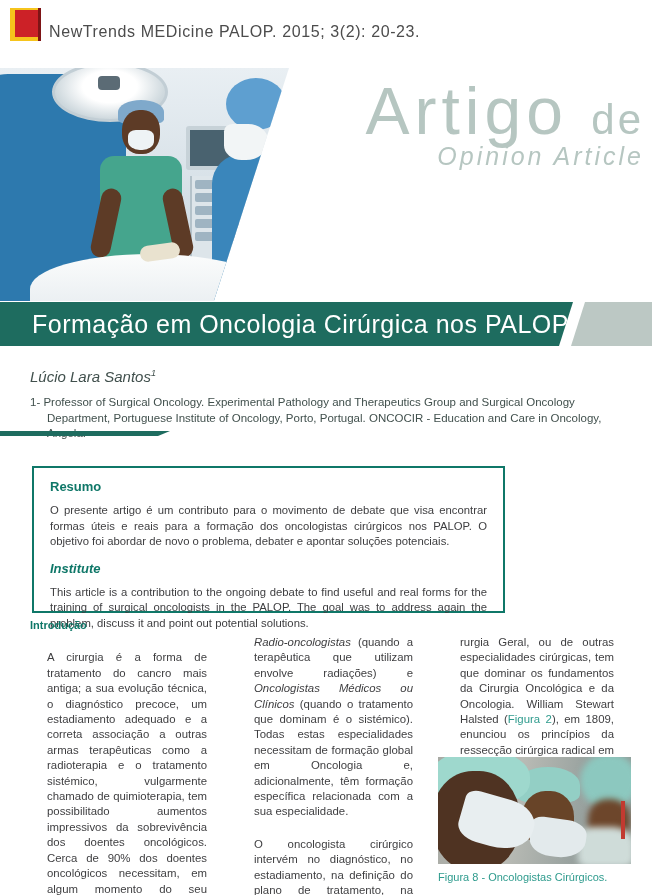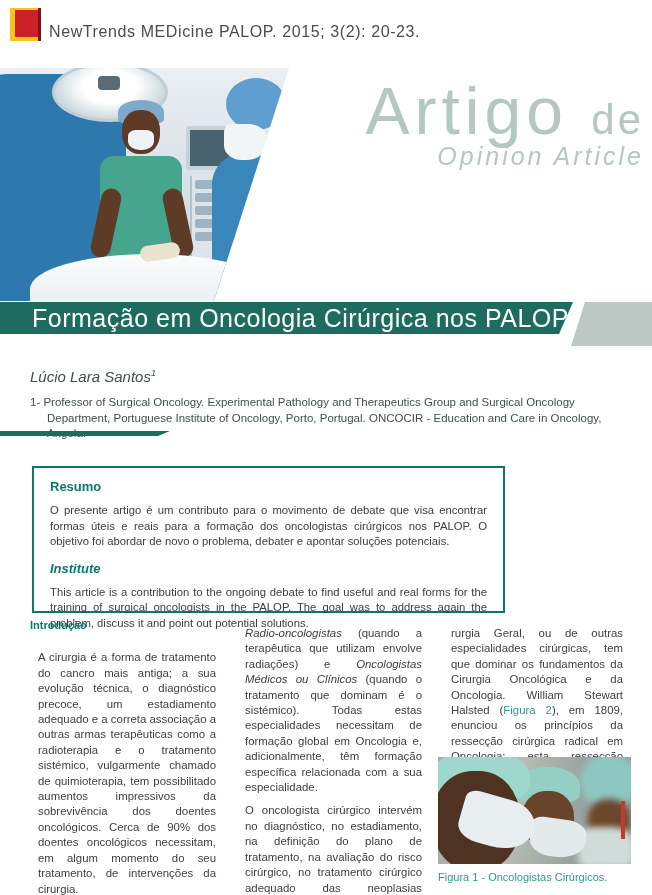--- a/index.html
+++ b/index.html
@@ -43,21 +43,21 @@
   .h-glove{left:140px;top:176px;width:40px;height:16px;background:#e9e2cf;border-radius:8px;transform:rotate(-8deg);}
 
   
   .masthead{position:absolute;right:8px;top:78px;text-align:right;color:var(--sage);line-height:1;}
   .mh-line1{font-size:66px;letter-spacing:5px;}
   .mh-small{font-size:42px;letter-spacing:3px;}
   .mh-line2{font-size:66px;letter-spacing:5px;margin-top:12px;}
   .mh-sub{font-size:25px;font-style:italic;letter-spacing:3px;margin-top:0;}
 
   
-  .titlebar{position:absolute;left:0;top:302px;width:573px;height:32px;background:var(--teal-dark);
+  .titlebar{position:absolute;left:0;top:302px;width:573px;height:44px;background:var(--teal-dark);
             clip-path:polygon(0 0,100% 0,calc(100% - 14px) 100%,0 100%);
             display:flex;align-items:center;padding-left:32px;}
   .titlebar span{color:#fff;font-size:25px;font-weight:300;letter-spacing:.5px;}
   .titlebar-gray{position:absolute;left:571px;top:302px;width:81px;height:44px;background:var(--gray-shape);
             clip-path:polygon(14px 0,100% 0,100% 100%,0 100%);}
 
   
   .author{position:absolute;left:30px;top:368px;font-size:15px;font-style:italic;color:var(--byline-text);}
   .author sup{font-size:9px;}
   .affiliation{position:absolute;left:30px;top:395px;width:600px;font-size:11.5px;line-height:1.35;color:var(--byline-text);padding-left:17px;text-indent:-17px;}
@@ -69,21 +69,21 @@
   .absbox h3{color:var(--teal-heading);font-size:13px;margin-bottom:9px;}
   .absbox h3.it{font-style:italic;margin-top:11px;}
   .absbox p{font-size:11.3px;line-height:1.38;text-align:justify;color:var(--body-text);}
 
   
   .col{position:absolute;top:618px;font-size:11.4px;line-height:15.4px;text-align:justify;color:var(--body-text);}
   .col-1{left:30px;width:194px;}
   .col-2{left:237px;width:193px;}
   .col-3{left:443px;width:188px;}
   .intro-heading{color:var(--teal-heading);font-size:11px;font-weight:bold;margin-bottom:17px;}
-  .col p{margin:8px;}
+  .col p{margin:17px;}
   .seg-italic{font-style:italic;}
   .seg-link{color:var(--teal-link);}
 
   
   .figure1{position:absolute;left:438px;top:757px;width:193px;height:107px;overflow:hidden;
            background:linear-gradient(100deg,#a8aaa4 0%,#b9bbb5 40%,#9aa3a0 70%,#8f9995 100%);}
   .figure1 div{position:absolute;}
   .f-head-l{left:-6px;top:14px;width:88px;height:100px;background:#4f3322;border-radius:46%;}
   .f-cap-l{left:-8px;top:-8px;width:100px;height:56px;background:#9ed8cd;border-radius:50% 50% 40% 40%;}
   .f-mask-l{left:22px;top:40px;width:74px;height:50px;background:#e8eef0;border-radius:18% 40% 50% 30%;transform:rotate(16deg);}
@@ -173,15 +173,15 @@
     <div class="f-right f-face-r"></div>
     <div class="f-right f-mask-r"></div>
     <div class="f-red"></div>
     <div class="f-cap-c"></div>
     <div class="f-head-c"></div>
     <div class="f-mask-c"></div>
     <div class="f-cap-l"></div>
     <div class="f-head-l"></div>
     <div class="f-mask-l"></div>
   </div>
-  <div class="fig-caption">Figura 1 - Oncologistas Cirúrgicos.</div>
+  <div class="fig-caption">Figura 8 - Oncologistas Cirúrgicos.</div>
 
 </div>
 
 </body></html>

